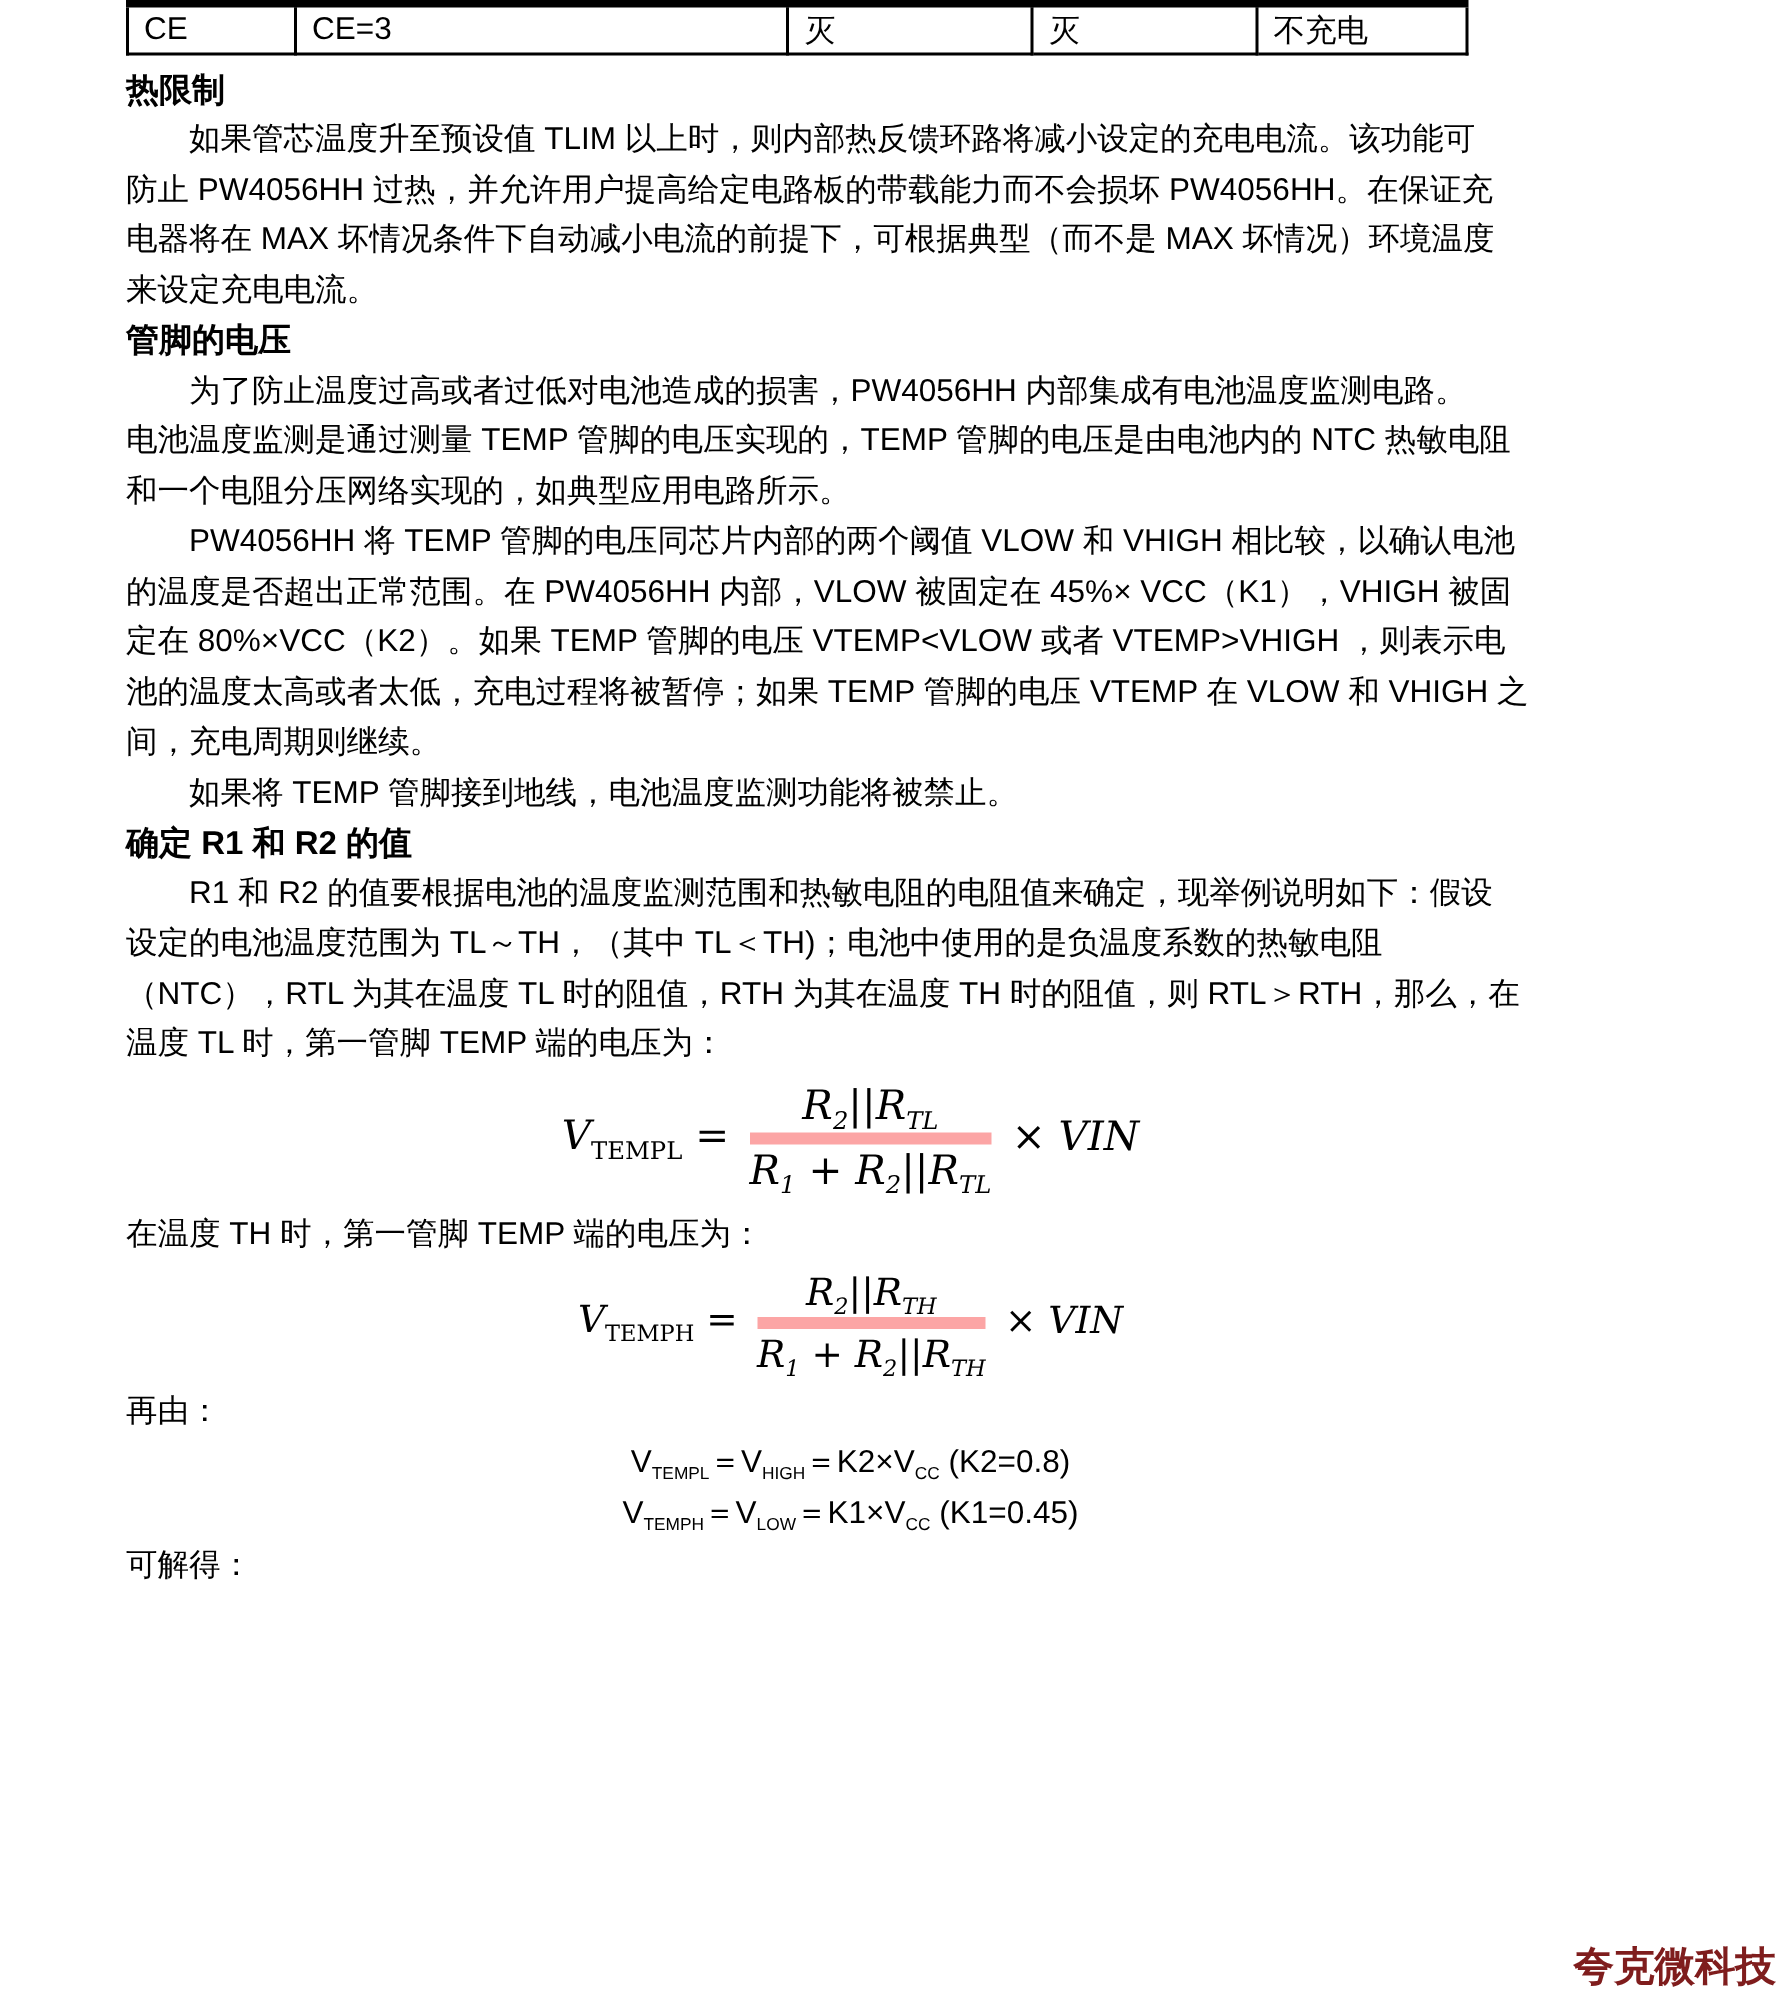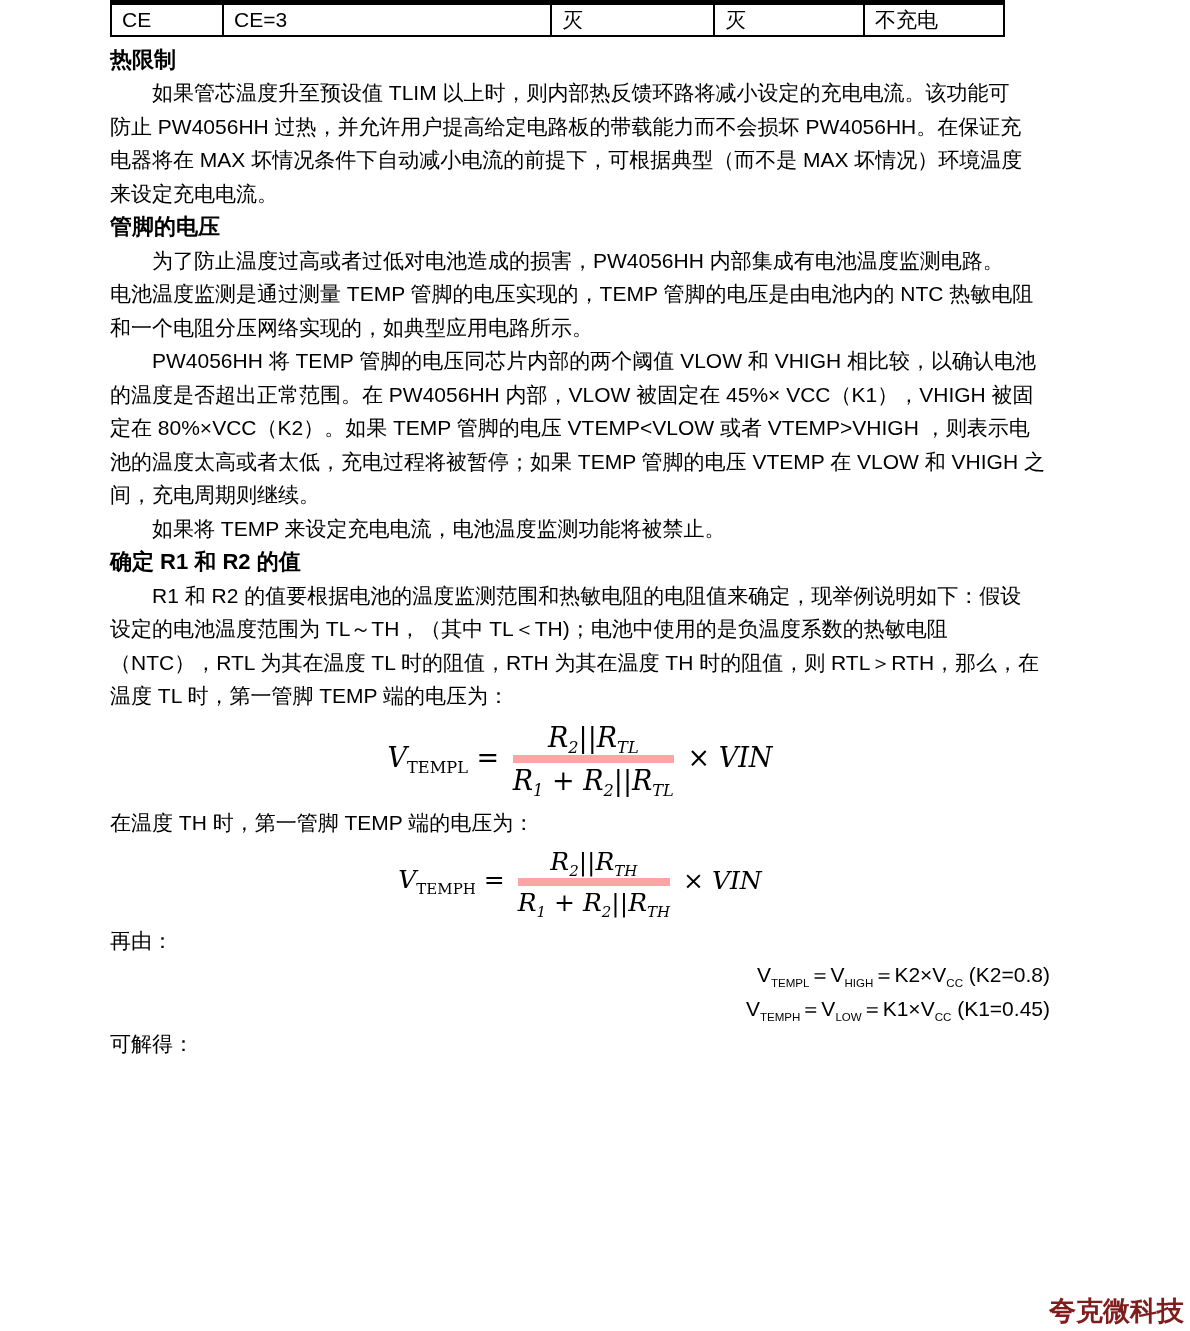--- a/index.html
+++ b/index.html
@@ -1,40 +1,40 @@
 <!DOCTYPE html>
 <html><head>
 <meta charset="utf-8">
 <style>
   html,body{margin:0;padding:0;background:#fff;}
   body{
     width:1190px;height:1331px;overflow:hidden;
     font-family:"Liberation Sans","DejaVu Sans",sans-serif;color:#000;
   }
-  .page{position:relative;width:100%;height:100%;box-sizing:border-box;padding:0 140px 0 110px;}
+  .page{position:relative;width:100%;height:100%;box-sizing:border-box;padding:0 140px 0 84px;}
   
   .tbl{border-collapse:collapse;table-layout:fixed;width:893px;border-top:5px solid #000;margin:0 0 6px 0;}
   .tbl td{
     border:2px solid #000;height:33px;padding:0 6px 0 10px;
     font-size:21px;box-sizing:border-box;vertical-align:middle;overflow:hidden;
   }
   
   h2{font-size:22px;font-weight:bold;margin:0;line-height:33.5px;}
   p{margin:0;font-size:21px;line-height:33.5px;white-space:pre-line;}
   .indent{text-indent:2em;}
   
   .formula{text-align:center;font-family:"DejaVu Serif","Liberation Serif",serif;font-style:italic;}
   .f-big{font-size:27px;margin:8px 0;}
   .f-big2{font-size:25px;margin:6px 0;}
   .frac{display:inline-flex;flex-direction:column;vertical-align:middle;margin:0 5px;line-height:1.25;}
   .frac .num{border-bottom:8px solid #fca5a5;padding:0 6px 1px;}
   .frac .den{padding-top:1px;}
   sub{font-size:60%;line-height:0;}
   .rm{font-style:normal;}
-  .eqline{text-align:right;font-size:21px;margin:0;line-height:34.5px;font-family:"Liberation Sans","DejaVu Sans",sans-serif;font-style:normal;}
+  .eqline{text-align:center;font-size:21px;margin:0;line-height:34.5px;font-family:"Liberation Sans","DejaVu Sans",sans-serif;font-style:normal;}
   .eqline sub{font-size:55%;}
   .watermark{position:absolute;right:6px;bottom:2px;font-size:27px;font-weight:bold;}
 </style>
 </head>
 <body>
 
 <div class="page">
 
   <table class="tbl">
     <colgroup>
@@ -63,21 +63,21 @@
 
   <h2>管脚的电压</h2>
   <p class="indent">为了防止温度过高或者过低对电池造成的损害，PW4056HH 内部集成有电池温度监测电路。
 电池温度监测是通过测量 TEMP 管脚的电压实现的，TEMP 管脚的电压是由电池内的 NTC 热敏电阻
 和一个电阻分压网络实现的，如典型应用电路所示。</p>
   <p class="indent">PW4056HH 将 TEMP 管脚的电压同芯片内部的两个阈值 VLOW 和 VHIGH 相比较，以确认电池
 的温度是否超出正常范围。在 PW4056HH 内部，VLOW 被固定在 45%× VCC（K1），VHIGH 被固
 定在 80%×VCC（K2）。如果 TEMP 管脚的电压 VTEMP&lt;VLOW 或者 VTEMP&gt;VHIGH ，则表示电
 池的温度太高或者太低，充电过程将被暂停；如果 TEMP 管脚的电压 VTEMP 在 VLOW 和 VHIGH 之
 间，充电周期则继续。</p>
-  <p class="indent">如果将 TEMP 来设定充电电流，电池温度监测功能将被禁止。</p>
+  <p class="indent">如果将 TEMP 管脚接到地线，电池温度监测功能将被禁止。</p>
 
   <h2>确定 R1 和 R2 的值</h2>
   <p class="indent">R1 和 R2 的值要根据电池的温度监测范围和热敏电阻的电阻值来确定，现举例说明如下：假设
 设定的电池温度范围为 TL～TH，（其中 TL＜TH)；电池中使用的是负温度系数的热敏电阻
 （NTC），RTL 为其在温度 TL 时的阻值，RTH 为其在温度 TH 时的阻值，则 RTL＞RTH，那么，在
 温度 TL 时，第一管脚 TEMP 端的电压为：</p>
 
   <div class="formula f-big">
     <span>V<sub class="rm">TEMPL</sub> = </span><span class="frac">
         <span class="num">R<sub>2</sub>||R<sub>TL</sub></span>

